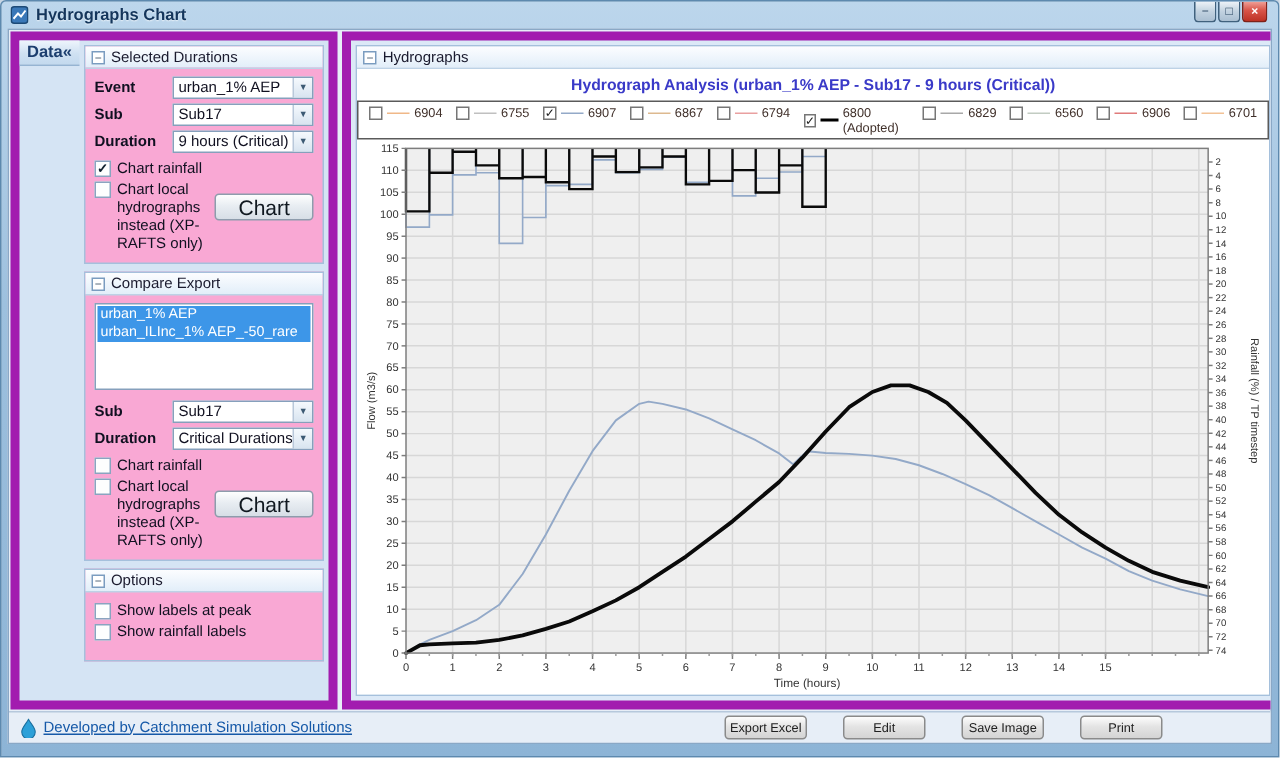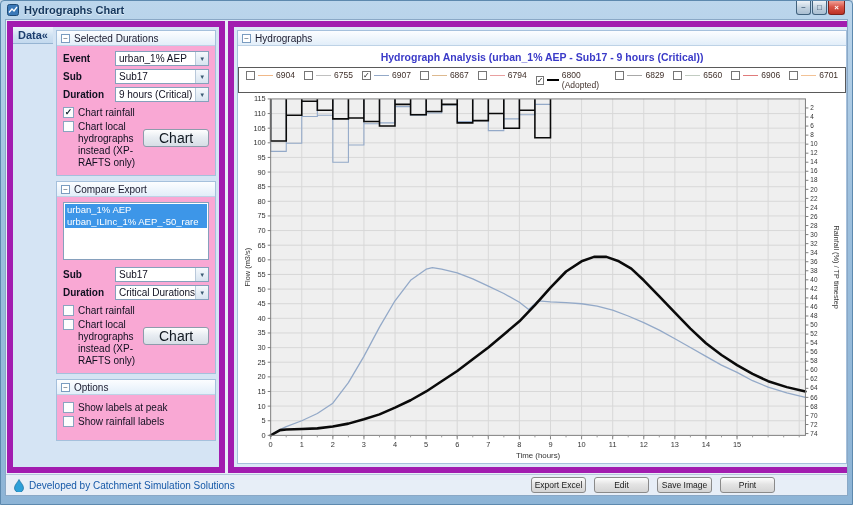--- a/index.html
+++ b/index.html
@@ -71,25 +71,25 @@
     display:flex; align-items:flex-start; gap:9px; }
   .legend-item { display:flex; align-items:center; gap:3px; font-size:8.5px; color:#40302a; }
   .legend .cb { width:9px; height:9px; border:1px solid #767676; background:#fff; font-size:8px;
     line-height:8px; text-align:center; color:#222; cursor:pointer; }
   .legend .cb.checked::after { content:"✓"; }
   .legend .dash { width:15px; height:0; }
 
   .bottom-bar { height:21px; flex:none; border-top:1px solid #b6c8dc; background:#e7eef7;
     display:flex; align-items:center; padding:0 8px; }
   .dev-link { display:flex; align-items:center; gap:5px; font-size:10px; color:#1659a8;
-    cursor:pointer;text-align:center; }
+    text-decoration:underline; cursor:pointer;text-align:center; }
   .footer-buttons { margin-left:auto; margin-right:64px; display:flex; gap:8px; }
   .fbtn { width:55px; height:16px; border:1px solid #8a8a8a; border-radius:3px;
     background:linear-gradient(#fdfdfd,#e4e4e4 45%,#d4d4d4); font-size:8.5px; color:#202020;
-    cursor:pointer; font-family:"Liberation Sans",sans-serif; }
+    cursor:pointer; font-family:"Liberation Sans",sans-serif;margin-left:16px; }
 </style>
 </head>
 <body>
 
 <div class="window">
 
   <div class="titlebar">
     <svg width="12" height="12">
       <rect x="0.5" y="0.5" width="11" height="11" rx="2" fill="#3a78b8" stroke="#1d4a77"></rect>
       <polyline points="2,8.5 5,5 7,7 10,3" fill="none" stroke="#fff" stroke-width="1.3"></polyline>

